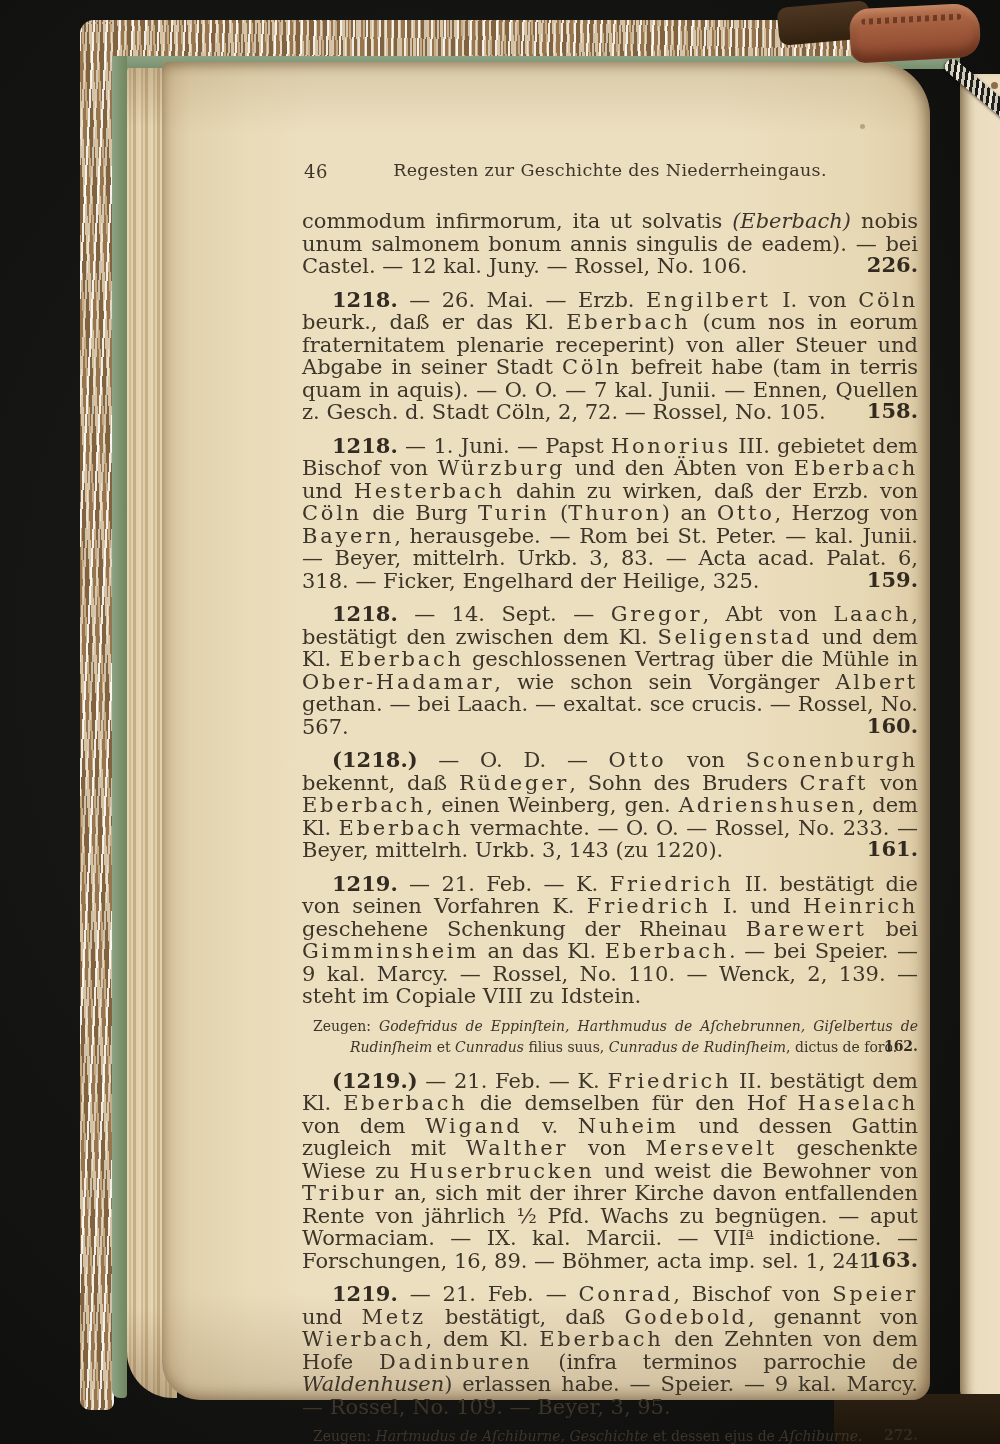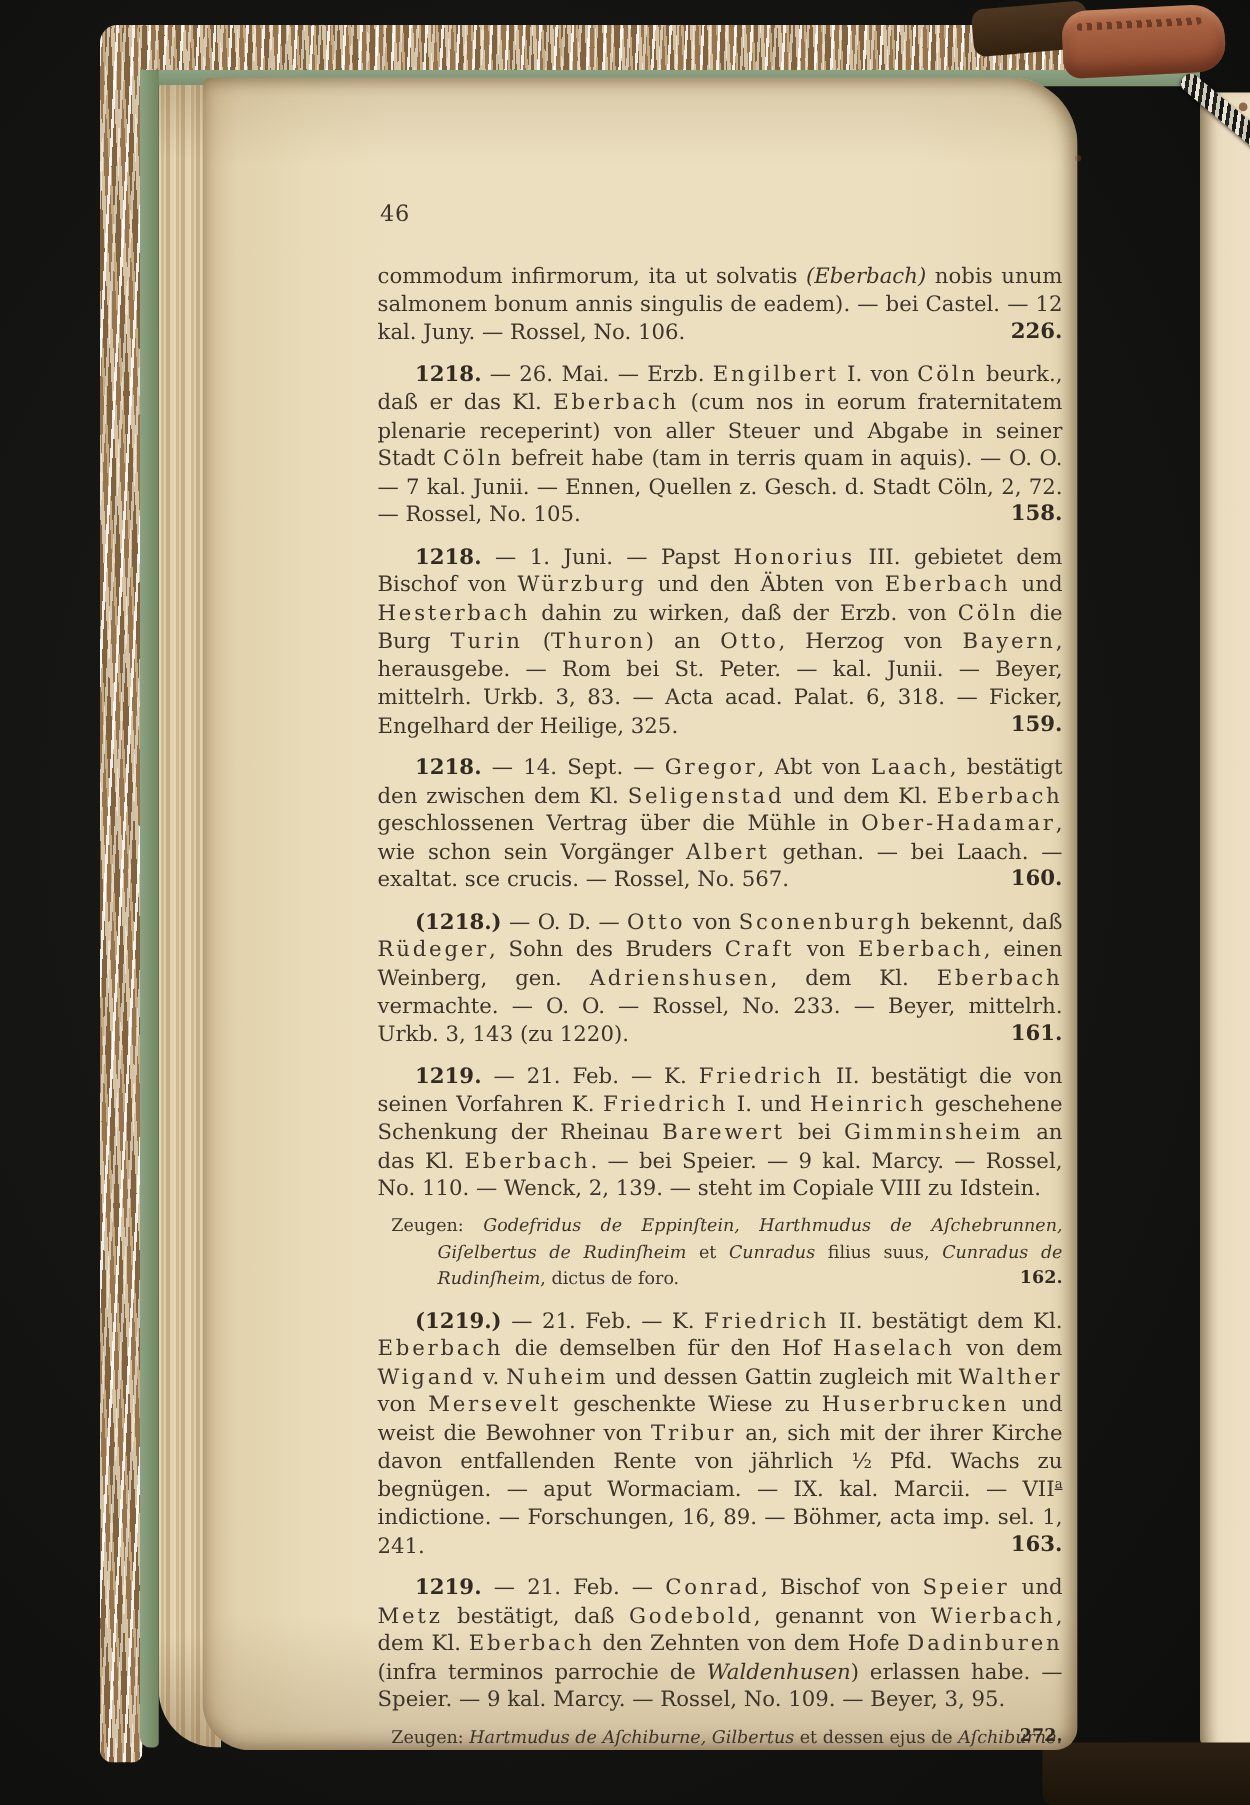--- a/index.html
+++ b/index.html
@@ -37,33 +37,33 @@
   .page-stack{position:absolute;left:127px;top:68px;width:50px;height:1330px;border-radius:2px 0 0 46px;z-index:1;
     background:
       linear-gradient(180deg, rgba(120,90,50,.25) 0, rgba(0,0,0,0) 60px, rgba(0,0,0,0) 1240px, rgba(110,80,45,.35) 1330px),
       repeating-linear-gradient(90deg,#e7d7b5 0 2px,#d0ba93 2px 4px,#e0cfab 4px 6px,#c6ae86 6px 9px,#e3d2b0 9px 12px);}
   .next-page{position:absolute;left:960px;top:74px;width:40px;height:1326px;border-radius:10px 0 0 10px;z-index:1;
     background:linear-gradient(90deg,#d8c7a3 0,#eadcbe 14px,#eedfc4 40px);
     box-shadow:inset 12px 0 12px -8px rgba(70,48,22,.6);}
   .back-board{position:absolute;left:834px;top:1394px;width:166px;height:50px;background:linear-gradient(180deg,#2c2013,#1c1409);z-index:1;border-radius:0 0 0 8px;}
 
   
-  .page{position:absolute;left:162px;top:62px;width:700px;height:1338px;z-index:2;
+  .page{position:absolute;left:162px;top:62px;width:768px;height:1338px;z-index:2;
     border-radius:6px 54px 18px 38px;
     background:
       linear-gradient(180deg, rgba(115,85,45,.16) 0, rgba(0,0,0,0) 70px, rgba(0,0,0,0) 1230px, rgba(105,75,40,.22) 1338px),
       linear-gradient(90deg,#d2bd97 0,#e2d2ae 28px,#e9dbb8 85px,#ecdfc0 150px,#ecdfc0 560px,#e7d8b4 705px,#ddcba5 765px,#d0ba92 804px);
     box-shadow:inset -7px 0 14px rgba(80,55,28,.38), inset 0 -6px 14px rgba(90,62,32,.25), inset 0 5px 10px rgba(95,68,36,.2);}
   .page-inner{padding:98px 12px 0 140px;color:#3d352a;}
 
   .page-head{position:relative;height:26px;margin-bottom:24px;}
   .pageno{position:absolute;left:2px;top:1px;font-size:18px;letter-spacing:.5px;}
   .running-title{text-align:center;font-size:17.5px;letter-spacing:.02em;}
 
-  .entry{position:relative;margin:0 0 11px 0;font-size:17px;line-height:22.5px;
+  .entry{position:relative;margin:0 0 11px 0;font-size:21px;line-height:22.5px;
     text-align:justify;text-justify:inter-word;}
   .entry.indent{text-indent:30px;}
   .entry.witness{font-size:14px;line-height:21px;padding-left:48px;text-indent:-37px;margin:-3px 0 12px 0;}
   .seg.b{font-weight:bold;color:#332b21;}
   .seg.i{font-style:italic;}
   .seg.sp{letter-spacing:.13em;}
   .seg.supa{vertical-align:super;font-size:.62em;text-decoration:underline;line-height:0;}
   .entry-num{position:absolute;right:0;bottom:1px;font-weight:bold;color:#332b21;text-indent:0;}
 
   .spot{position:absolute;border-radius:50%;z-index:4;}
@@ -84,33 +84,34 @@
   <div class="green-left"></div>
   <div class="page-stack"></div>
   <div class="next-page"></div>
   <div class="back-board"></div>
 
   <div class="page">
     <div class="page-inner">
 
       <div class="page-head">
         <span class="pageno">46</span>
+        <div class="running-title">Regesten zur Geschichte des Niederrheingaus.</div>
       </div>
 
       <div id="page-body">
           <p class="entry"><span class="seg n">commodum infirmorum, ita ut solvatis </span><span class="seg i">(Eberbach)</span><span class="seg n"> nobis unum salmonem bonum annis singulis de eadem). — bei Castel. — 12 kal. Juny. — Rossel, No. 106.</span><span class="entry-num">226.</span></p>
           <p class="entry indent"><span class="seg b">1218.</span><span class="seg n"> — 26. Mai. — Erzb. </span><span class="seg sp">Engilbert</span><span class="seg n"> I. von </span><span class="seg sp">Cöln</span><span class="seg n"> beurk., daß er das Kl. </span><span class="seg sp">Eberbach</span><span class="seg n"> (cum nos in eorum fraternitatem plenarie receperint) von aller Steuer und Abgabe in seiner Stadt </span><span class="seg sp">Cöln</span><span class="seg n"> befreit habe (tam in terris quam in aquis). — O. O. — 7 kal. Junii. — Ennen, Quellen z. Gesch. d. Stadt Cöln, 2, 72. — Rossel, No. 105.</span><span class="entry-num">158.</span></p>
           <p class="entry indent"><span class="seg b">1218.</span><span class="seg n"> — 1. Juni. — Papst </span><span class="seg sp">Honorius</span><span class="seg n"> III. gebietet dem Bischof von </span><span class="seg sp">Würzburg</span><span class="seg n"> und den Äbten von </span><span class="seg sp">Eberbach</span><span class="seg n"> und </span><span class="seg sp">Hesterbach</span><span class="seg n"> dahin zu wirken, daß der Erzb. von </span><span class="seg sp">Cöln</span><span class="seg n"> die Burg </span><span class="seg sp">Turin</span><span class="seg n"> (</span><span class="seg sp">Thuron</span><span class="seg n">) an </span><span class="seg sp">Otto</span><span class="seg n">, Herzog von </span><span class="seg sp">Bayern</span><span class="seg n">, herausgebe. — Rom bei St. Peter. — kal. Junii. — Beyer, mittelrh. Urkb. 3, 83. — Acta acad. Palat. 6, 318. — Ficker, Engelhard der Heilige, 325.</span><span class="entry-num">159.</span></p>
           <p class="entry indent"><span class="seg b">1218.</span><span class="seg n"> — 14. Sept. — </span><span class="seg sp">Gregor</span><span class="seg n">, Abt von </span><span class="seg sp">Laach</span><span class="seg n">, bestätigt den zwischen dem Kl. </span><span class="seg sp">Seligenstad</span><span class="seg n"> und dem Kl. </span><span class="seg sp">Eberbach</span><span class="seg n"> geschlossenen Vertrag über die Mühle in </span><span class="seg sp">Ober-Hadamar</span><span class="seg n">, wie schon sein Vorgänger </span><span class="seg sp">Albert</span><span class="seg n"> gethan. — bei Laach. — exaltat. sce crucis. — Rossel, No. 567.</span><span class="entry-num">160.</span></p>
           <p class="entry indent"><span class="seg b">(1218.)</span><span class="seg n"> — O. D. — </span><span class="seg sp">Otto</span><span class="seg n"> von </span><span class="seg sp">Sconenburgh</span><span class="seg n"> bekennt, daß </span><span class="seg sp">Rüdeger</span><span class="seg n">, Sohn des Bruders </span><span class="seg sp">Craft</span><span class="seg n"> von </span><span class="seg sp">Eberbach</span><span class="seg n">, einen Weinberg, gen. </span><span class="seg sp">Adrienshusen</span><span class="seg n">, dem Kl. </span><span class="seg sp">Eberbach</span><span class="seg n"> vermachte. — O. O. — Rossel, No. 233. — Beyer, mittelrh. Urkb. 3, 143 (zu 1220).</span><span class="entry-num">161.</span></p>
           <p class="entry indent"><span class="seg b">1219.</span><span class="seg n"> — 21. Feb. — K. </span><span class="seg sp">Friedrich</span><span class="seg n"> II. bestätigt die von seinen Vorfahren K. </span><span class="seg sp">Friedrich</span><span class="seg n"> I. und </span><span class="seg sp">Heinrich</span><span class="seg n"> geschehene Schenkung der Rheinau </span><span class="seg sp">Barewert</span><span class="seg n"> bei </span><span class="seg sp">Gimminsheim</span><span class="seg n"> an das Kl. </span><span class="seg sp">Eberbach</span><span class="seg n">. — bei Speier. — 9 kal. Marcy. — Rossel, No. 110. — Wenck, 2, 139. — steht im Copiale VIII zu Idstein.</span></p>
           <p class="entry witness"><span class="seg n">Zeugen: </span><span class="seg i">Godefridus de Eppinſtein, Harthmudus de Aſchebrunnen, Giſelbertus de Rudinſheim</span><span class="seg n"> et </span><span class="seg i">Cunradus</span><span class="seg n"> filius suus, </span><span class="seg i">Cunradus de Rudinſheim</span><span class="seg n">, dictus de foro.</span><span class="entry-num">162.</span></p>
           <p class="entry indent"><span class="seg b">(1219.)</span><span class="seg n"> — 21. Feb. — K. </span><span class="seg sp">Friedrich</span><span class="seg n"> II. bestätigt dem Kl. </span><span class="seg sp">Eberbach</span><span class="seg n"> die demselben für den Hof </span><span class="seg sp">Haselach</span><span class="seg n"> von dem </span><span class="seg sp">Wigand</span><span class="seg n"> v. </span><span class="seg sp">Nuheim</span><span class="seg n"> und dessen Gattin zugleich mit </span><span class="seg sp">Walther</span><span class="seg n"> von </span><span class="seg sp">Mersevelt</span><span class="seg n"> geschenkte Wiese zu </span><span class="seg sp">Huserbrucken</span><span class="seg n"> und weist die Bewohner von </span><span class="seg sp">Tribur</span><span class="seg n"> an, sich mit der ihrer Kirche davon entfallenden Rente von jährlich ½ Pfd. Wachs zu begnügen. — aput Wormaciam. — IX. kal. Marcii. — VII</span><span class="seg supa">a</span><span class="seg n"> indictione. — Forschungen, 16, 89. — Böhmer, acta imp. sel. 1, 241.</span><span class="entry-num">163.</span></p>
           <p class="entry indent"><span class="seg b">1219.</span><span class="seg n"> — 21. Feb. — </span><span class="seg sp">Conrad</span><span class="seg n">, Bischof von </span><span class="seg sp">Speier</span><span class="seg n"> und </span><span class="seg sp">Metz</span><span class="seg n"> bestätigt, daß </span><span class="seg sp">Godebold</span><span class="seg n">, genannt von </span><span class="seg sp">Wierbach</span><span class="seg n">, dem Kl. </span><span class="seg sp">Eberbach</span><span class="seg n"> den Zehnten von dem Hofe </span><span class="seg sp">Dadinburen</span><span class="seg n"> (infra terminos parrochie de </span><span class="seg i">Waldenhusen</span><span class="seg n">) erlassen habe. — Speier. — 9 kal. Marcy. — Rossel, No. 109. — Beyer, 3, 95.</span></p>
-          <p class="entry witness"><span class="seg n">Zeugen: </span><span class="seg i">Hartmudus de Aſchiburne, Gilbertus</span><span class="seg n"> et dessen ejus de </span><span class="seg i">Aſchiburne.</span><span class="entry-num">272.</span></p>
+          <p class="entry witness"><span class="seg n">Zeugen: </span><span class="seg i">Hartmudus de Aſchiburne, Geschichte</span><span class="seg n"> et dessen ejus de </span><span class="seg i">Aſchiburne.</span><span class="entry-num">272.</span></p>
         </div>
 
     </div>
   </div>
 
   <div class="spot s1"></div>
   <div class="spot s2"></div>
 
 </div>
 

